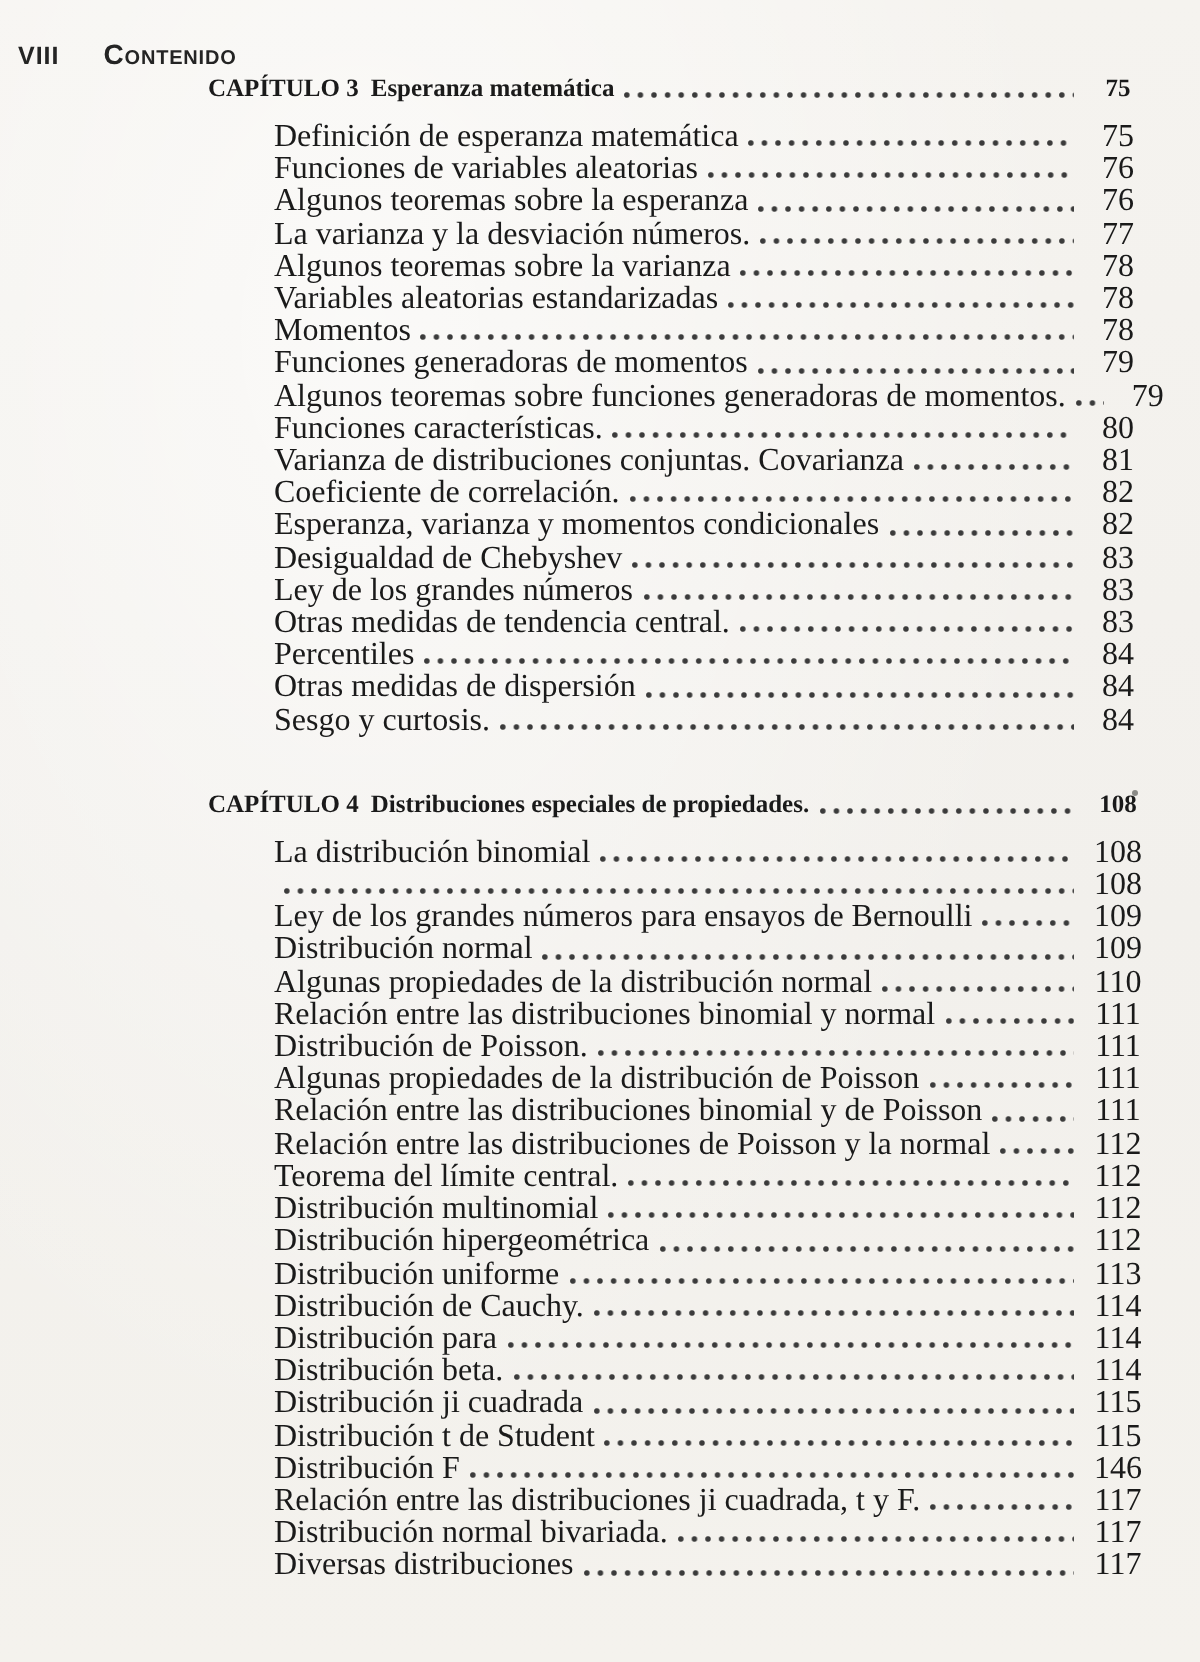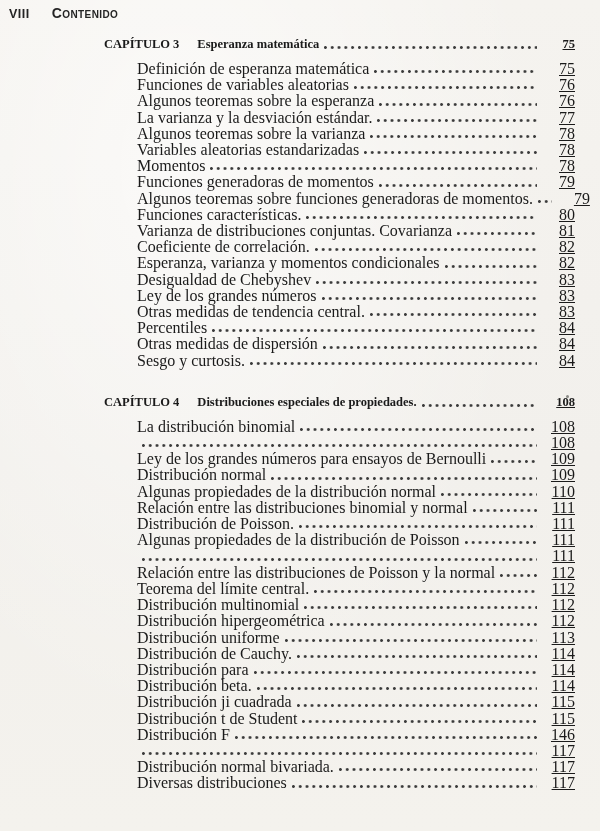--- a/index.html
+++ b/index.html
@@ -12,21 +12,21 @@
     background-image:
       radial-gradient(ellipse at 30% 20%, rgba(255,255,255,0.6), rgba(0,0,0,0) 60%),
       linear-gradient(180deg, #f5f3ef 0%, #f2f0ec 55%, #f4f2ed 100%);
     font-family: "Liberation Serif", serif;
     color: #1a1a1a;
   }
 
   
   .running-head {
     position: absolute;
-    top: 5px;
+    top: 19px;
     left: 9px;
     font-family: "Liberation Sans", sans-serif;
     font-weight: bold;
     color: #242424;
     display: flex;
     align-items: baseline;
   }
   .folio {
     font-size: 12.5px;
     letter-spacing: 0.5px;
@@ -49,21 +49,21 @@
 
   .chapter-heading {
     display: flex;
     align-items: baseline;
     font-weight: bold;
     font-size: 12.5px;
     line-height: 17px;
     margin-bottom: 8px;
     white-space: nowrap;
   }
-  .chap-label { margin-right: 18px; }
+  .chap-label { margin-right: 6px; }
 
   .entry-row {
     display: flex;
     align-items: baseline;
     font-size: 16px;
     line-height: 16.2px;
     padding-left: 33px;
     white-space: nowrap;
   }
   .entry-title { flex: 0 0 auto; }
@@ -75,22 +75,21 @@
     height: 5px;
     margin: 0 6px 3px 5px;
     background-image: radial-gradient(circle at 1.4px 2.5px, #3b3b3b 1.1px, rgba(0,0,0,0) 1.7px);
     background-size: 6.8px 5px;
     background-repeat: repeat-x;
   }
 
   .pg {
     flex: 0 0 auto;
     width: 32px;
-    text-align: right;
-    text-decoration: underline;
+    text-align: center;
   }
   .chapter-heading .pg { font-weight: bold; }
 
   
   .artifact {
     position: absolute;
     left: 566px;
     top: 395px;
     width: 3px;
     height: 3px;
@@ -125,21 +124,21 @@
           <span class="entry-title">Funciones de variables aleatorias</span>
           <span class="dots"></span>
           <span class="pg">76</span>
         </div>
         <div class="entry-row">
           <span class="entry-title">Algunos teoremas sobre la esperanza</span>
           <span class="dots"></span>
           <span class="pg">76</span>
         </div>
         <div class="entry-row">
-          <span class="entry-title">La varianza y la desviación estándar.</span>
+          <span class="entry-title">La varianza y la desviación números.</span>
           <span class="dots"></span>
           <span class="pg">77</span>
         </div>
         <div class="entry-row">
           <span class="entry-title">Algunos teoremas sobre la varianza</span>
           <span class="dots"></span>
           <span class="pg">78</span>
         </div>
         <div class="entry-row">
           <span class="entry-title">Variables aleatorias estandarizadas</span>
@@ -252,20 +251,21 @@
           <span class="entry-title">Distribución de Poisson.</span>
           <span class="dots"></span>
           <span class="pg">111</span>
         </div>
         <div class="entry-row">
           <span class="entry-title">Algunas propiedades de la distribución de Poisson</span>
           <span class="dots"></span>
           <span class="pg">111</span>
         </div>
         <div class="entry-row">
+          <span class="entry-title">Relación entre las distribuciones binomial y de Poisson</span>
           <span class="dots"></span>
           <span class="pg">111</span>
         </div>
         <div class="entry-row">
           <span class="entry-title">Relación entre las distribuciones de Poisson y la normal</span>
           <span class="dots"></span>
           <span class="pg">112</span>
         </div>
         <div class="entry-row">
           <span class="entry-title">Teorema del límite central.</span>
@@ -311,20 +311,21 @@
           <span class="entry-title">Distribución t de Student</span>
           <span class="dots"></span>
           <span class="pg">115</span>
         </div>
         <div class="entry-row">
           <span class="entry-title">Distribución F</span>
           <span class="dots"></span>
           <span class="pg">146</span>
         </div>
         <div class="entry-row">
+          <span class="entry-title">Relación entre las distribuciones ji cuadrada, t y F.</span>
           <span class="dots"></span>
           <span class="pg">117</span>
         </div>
         <div class="entry-row">
           <span class="entry-title">Distribución normal bivariada.</span>
           <span class="dots"></span>
           <span class="pg">117</span>
         </div>
         <div class="entry-row">
           <span class="entry-title">Diversas distribuciones</span>

